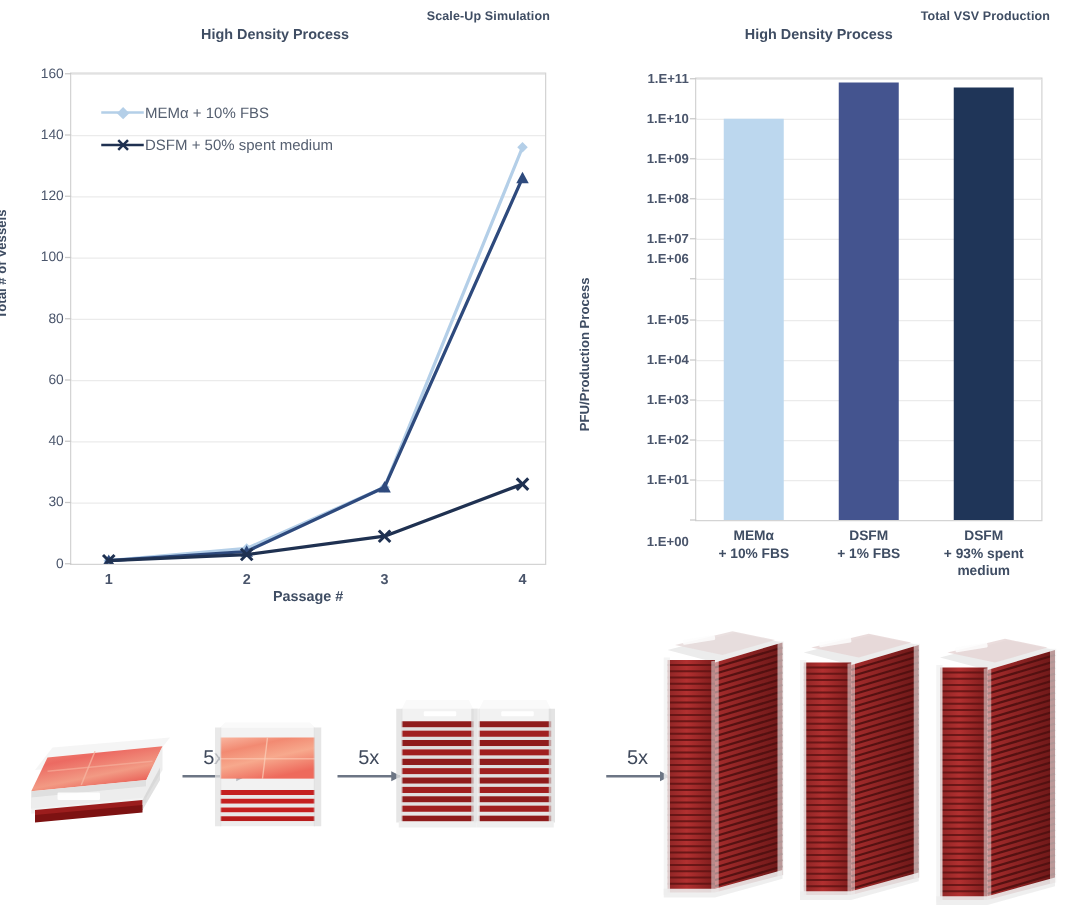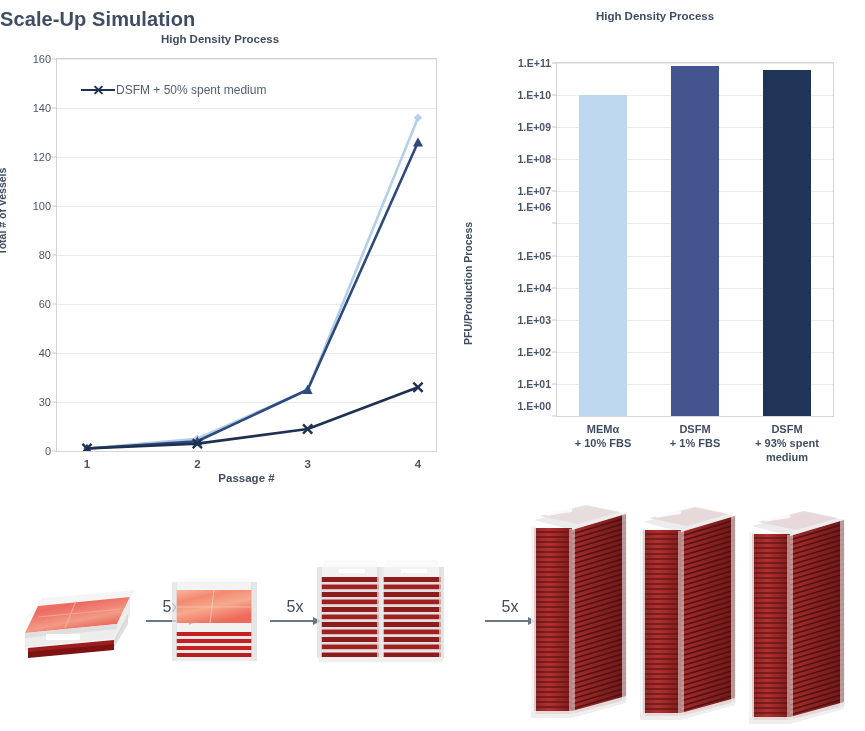--- a/index.html
+++ b/index.html
@@ -11,23 +11,23 @@
     position: relative;
     font-family: "Liberation Sans", sans-serif;
     overflow: hidden;
     color: #3f4a5a;
   }
 
   
   .panel { position: absolute; }
 
   .chart-title {
-    text-align: left;
+    text-align: right;
     font-weight: bold;
-    font-size: 20px;
+    font-size: 10px;
     color: #3f4d63;
     letter-spacing: 0.1px;
     line-height: 1.15;
   }
   .chart-subtitle {
     text-align: center;
     font-weight: bold;
     font-size: 11.5px;
     color: #3f4d63;
     margin-top: 2px;
@@ -258,20 +258,27 @@
       </div>
 
     <div id="lc-xticks">
         <div class="xtick" style="left: 30px;">1</div>
         <div class="xtick" style="left: 140.333px;">2</div>
         <div class="xtick" style="left: 250.667px;">3</div>
         <div class="xtick" style="left: 361px;">4</div>
       </div>
 
     <div id="lc-legend">
+        <div class="legend-row">
+          <span class="legend-key">
+            <span class="lk-line" style="background: rgb(180, 207, 232);"></span>
+            <span class="lk-mark lk-diamond" style="background: rgb(180, 207, 232);"></span>
+          </span>
+          <span>MEMα + 10% FBS</span>
+        </div>
         <div class="legend-row">
           <span class="legend-key">
             <span class="lk-line" style="background: rgb(31, 49, 81);"></span>
             <span class="lk-mark lk-x lk-x-2" style="color: rgb(31, 49, 81);"></span>
           </span>
           <span>DSFM + 50% spent medium</span>
         </div>
       </div>
 
     <svg id="lc-svg" width="379" height="392" viewBox="0 0 379 392" style="position:absolute;left:0;top:0;">
@@ -304,28 +311,29 @@
         </g>
       </svg>
   </div>
 
   <div id="lc-xlabel">Passage #</div>
 </div>
 
 <div class="panel" id="bar-chart">
 
   <div class="title-wrap">
+    <div class="chart-title">Total VSV Production</div>
     <div class="chart-subtitle">High Density Process</div>
   </div>
 
   <div id="bc-ylabel">PFU/Production Process</div>
 
   <div class="plot-frame" id="bc-plot">
     <div id="bc-grid">
-        <div class="bc-ytick" style="top: 343px;">1.E+00</div>
+        <div class="bc-ytick" style="top: 371px;">1.E+00</div>
         <div class="ytick-dash" style="top: 353px;"></div>
         <div class="gridline" style="top: 320.909px;"></div>
         <div class="bc-ytick" style="top: 320.909px;">1.E+01</div>
         <div class="ytick-dash" style="top: 320.909px;"></div>
         <div class="gridline" style="top: 288.818px;"></div>
         <div class="bc-ytick" style="top: 288.818px;">1.E+02</div>
         <div class="ytick-dash" style="top: 288.818px;"></div>
         <div class="gridline" style="top: 256.727px;"></div>
         <div class="bc-ytick" style="top: 256.727px;">1.E+03</div>
         <div class="ytick-dash" style="top: 256.727px;"></div>

